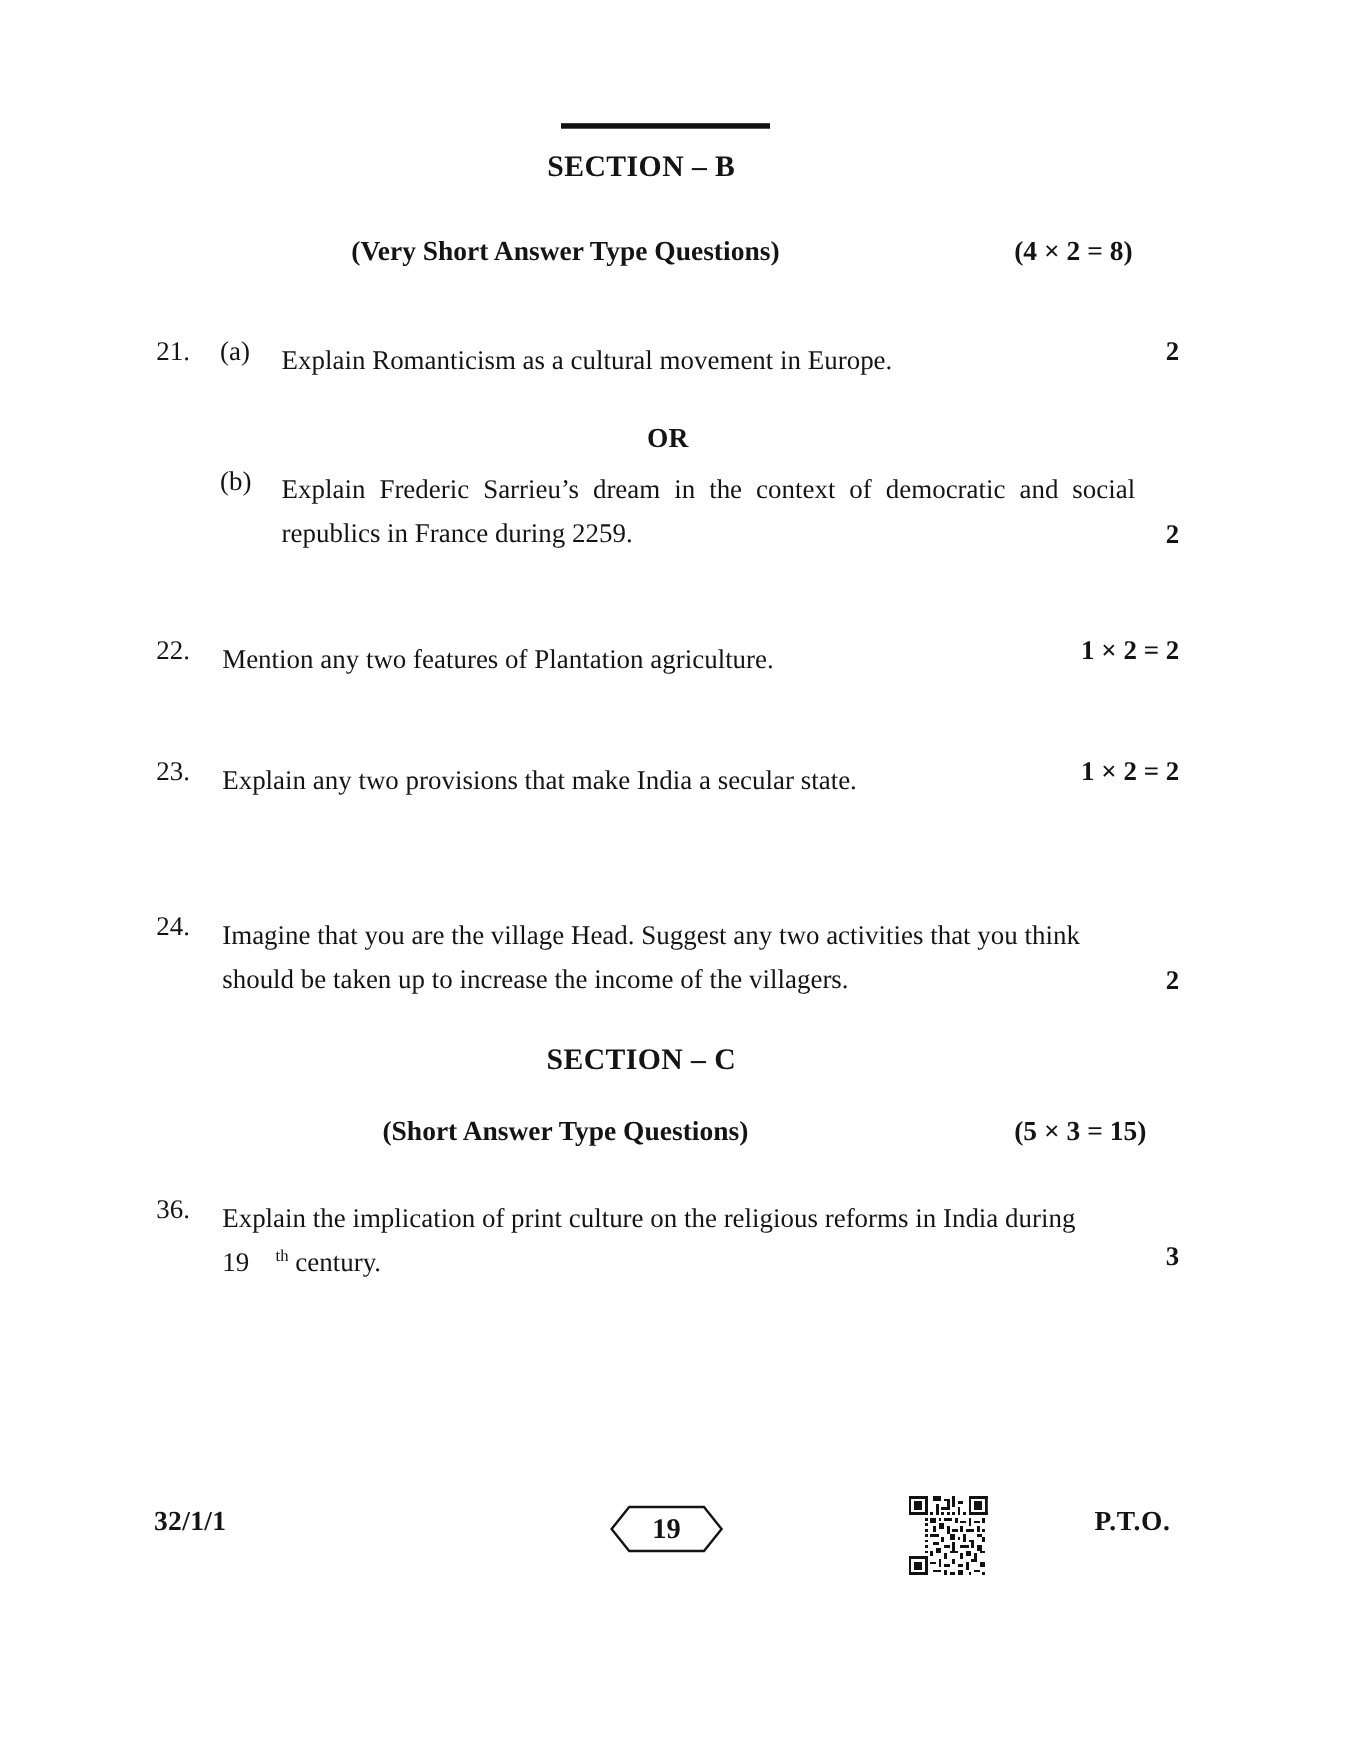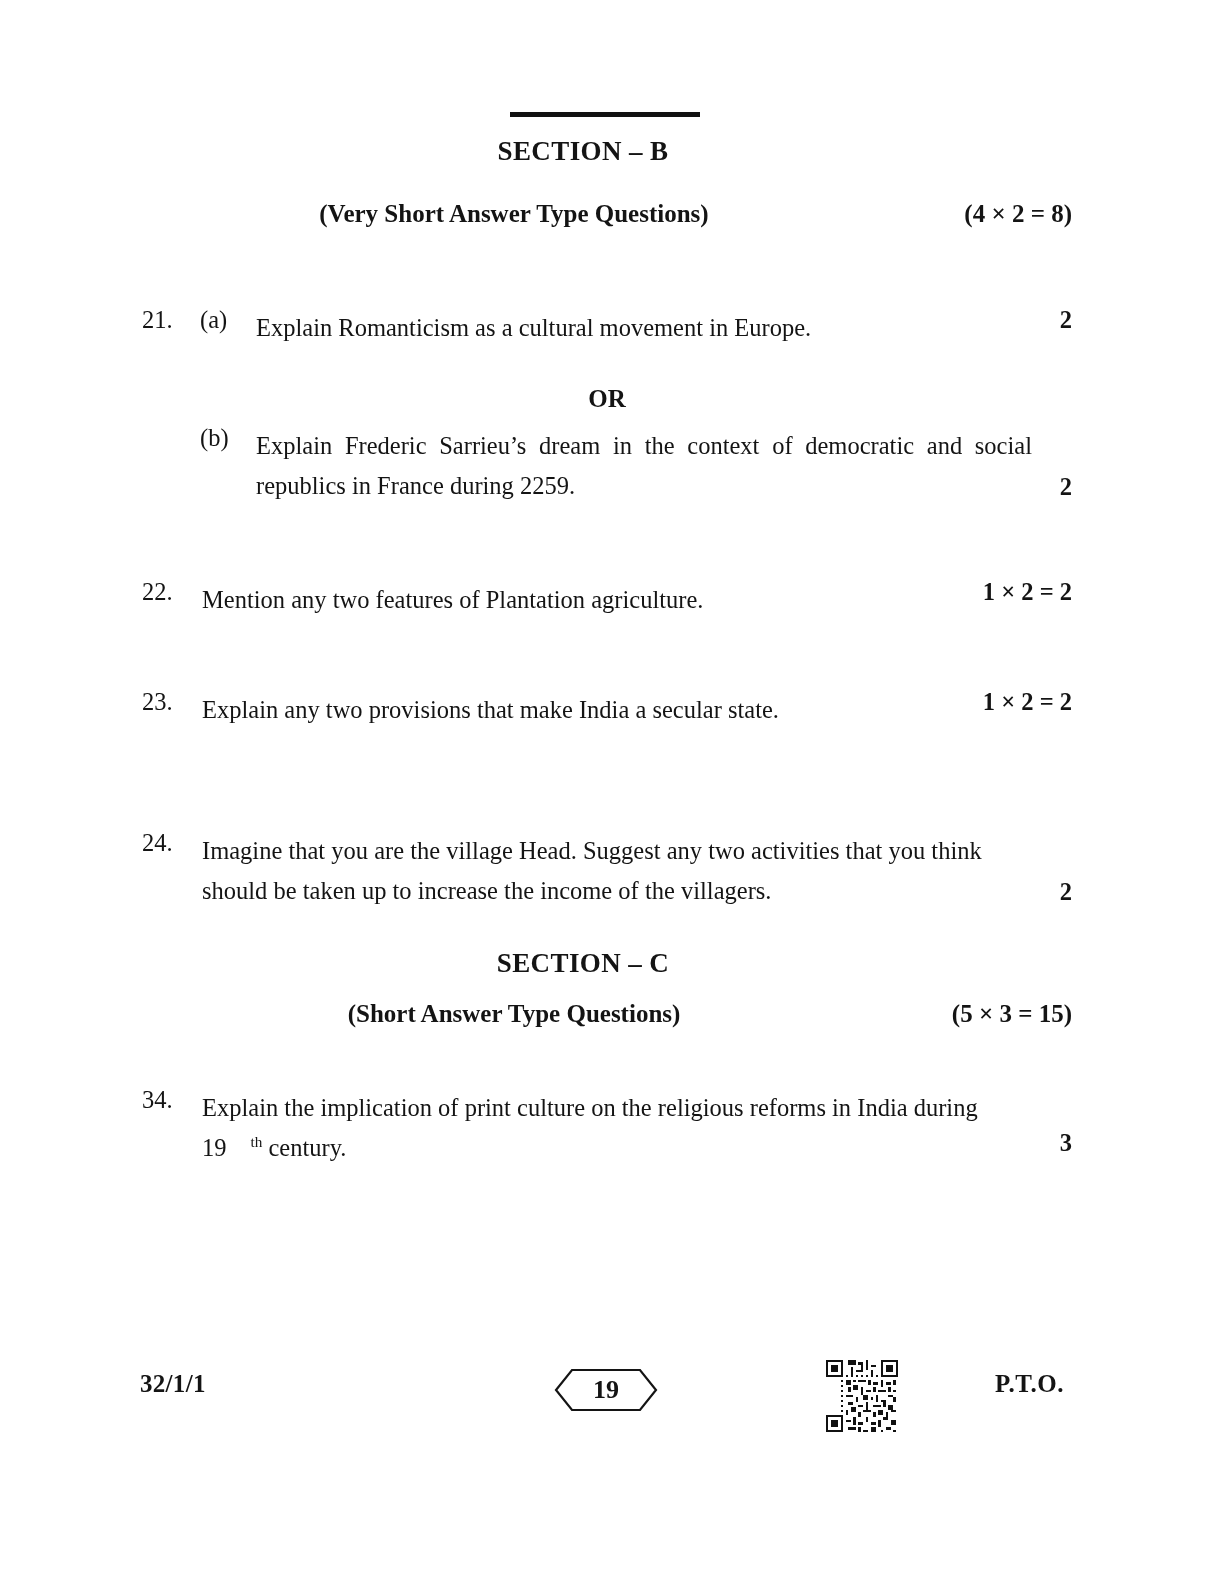--- a/index.html
+++ b/index.html
@@ -46,30 +46,31 @@
   .section-c-title { top: 948px; }
 
   .section-sub {
     position: absolute;
     left: 152px;
     width: 920px;
     font-weight: bold;
     font-size: 25px;
     display: flex;
     align-items: baseline;
+    margin-top: 15px;
   }
   .section-sub .sub-label {
     flex: 1;
     text-align: center;
     padding-right: 46px;
   }
   .section-sub .sub-marks {
     white-space: nowrap;
     width: 150px;
-    text-align: right;
+    text-align: left;
   }
   .section-b-sub { top: 200px; }
   .section-c-sub { top: 1000px; }
 
   
   .q {
     position: absolute;
     left: 142px;
     width: 930px;
     font-size: 24.5px;
@@ -259,21 +260,21 @@
 
   <div class="section-head section-c-title">SECTION – C</div>
 
   <div class="section-sub section-c-sub">
     <span class="sub-label">(Short Answer Type Questions)</span>
     <span class="sub-marks">(5 × 3 = 15)</span>
   </div>
 
   <div class="q" style="top:1088px;">
     <div class="q-row">
-      <span class="q-num">34.</span>
+      <span class="q-num">36.</span>
       <div class="q-body" style="padding-right:48px;">
         <span class="q-text"><span>Explain the implication of print culture on the religious reforms in India during 19</span><sup class="ord">th</sup><span> century.</span></span>
       </div>
       <span class="marks" style="top:43px;">3</span>
     </div>
   </div>
 
 
   <div class="footer">
     <span class="paper-code">32/1/1</span>

